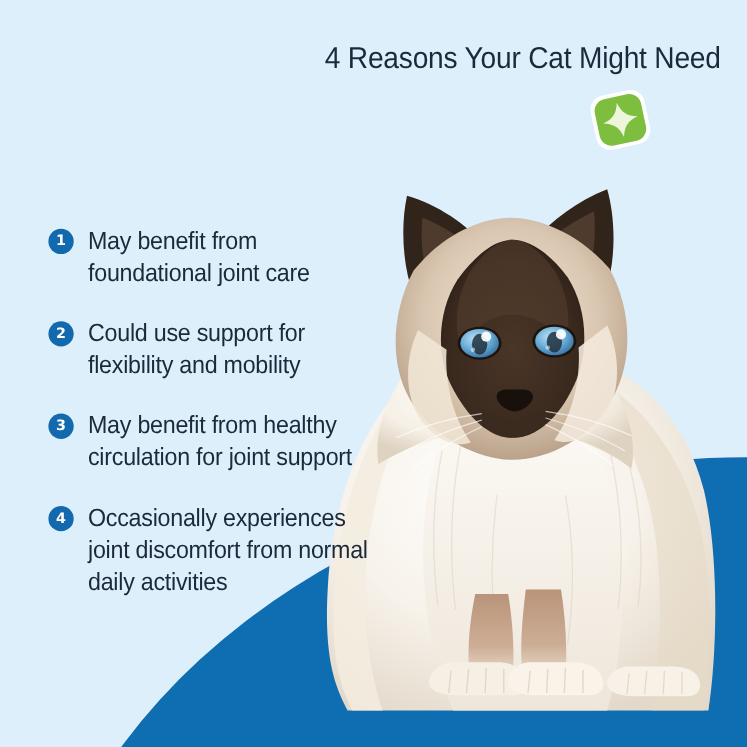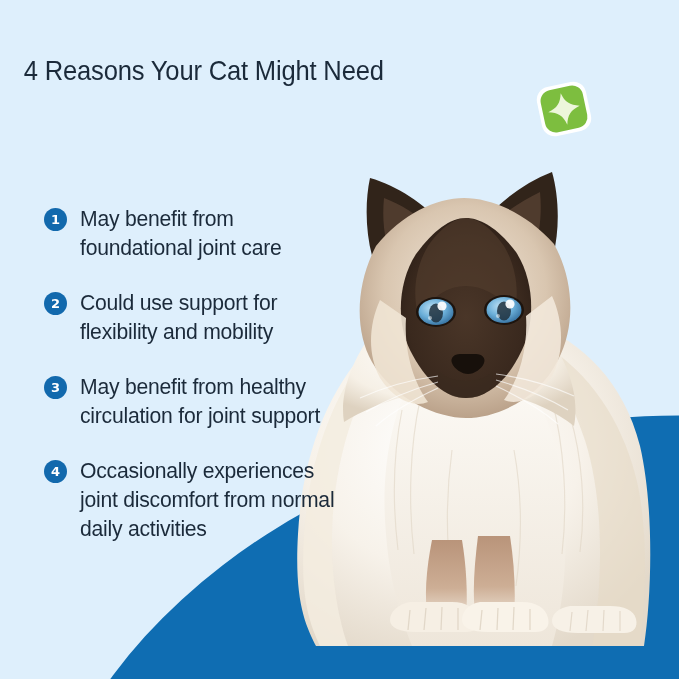--- a/index.html
+++ b/index.html
@@ -37,23 +37,23 @@
     top:150px;
     width:430px;
     height:500px;
     z-index:3;
   }
   .cat-wrap svg{display:block;width:100%;height:100%;}
 
   
   .header{
     position:absolute;
-    left:0;top:18px;width:679px;
+    left:0;top:0;width:679px;
     z-index:6;
-    text-align:left;
+    text-align:right;
     pointer-events:none;
   }
   .eyebrow{
     margin:0;
     padding-top:38px;
     color:#1b2a3a;
     font-size:27.5px;
     font-weight:400;
     letter-spacing:-.2px;
     line-height:1.1;

